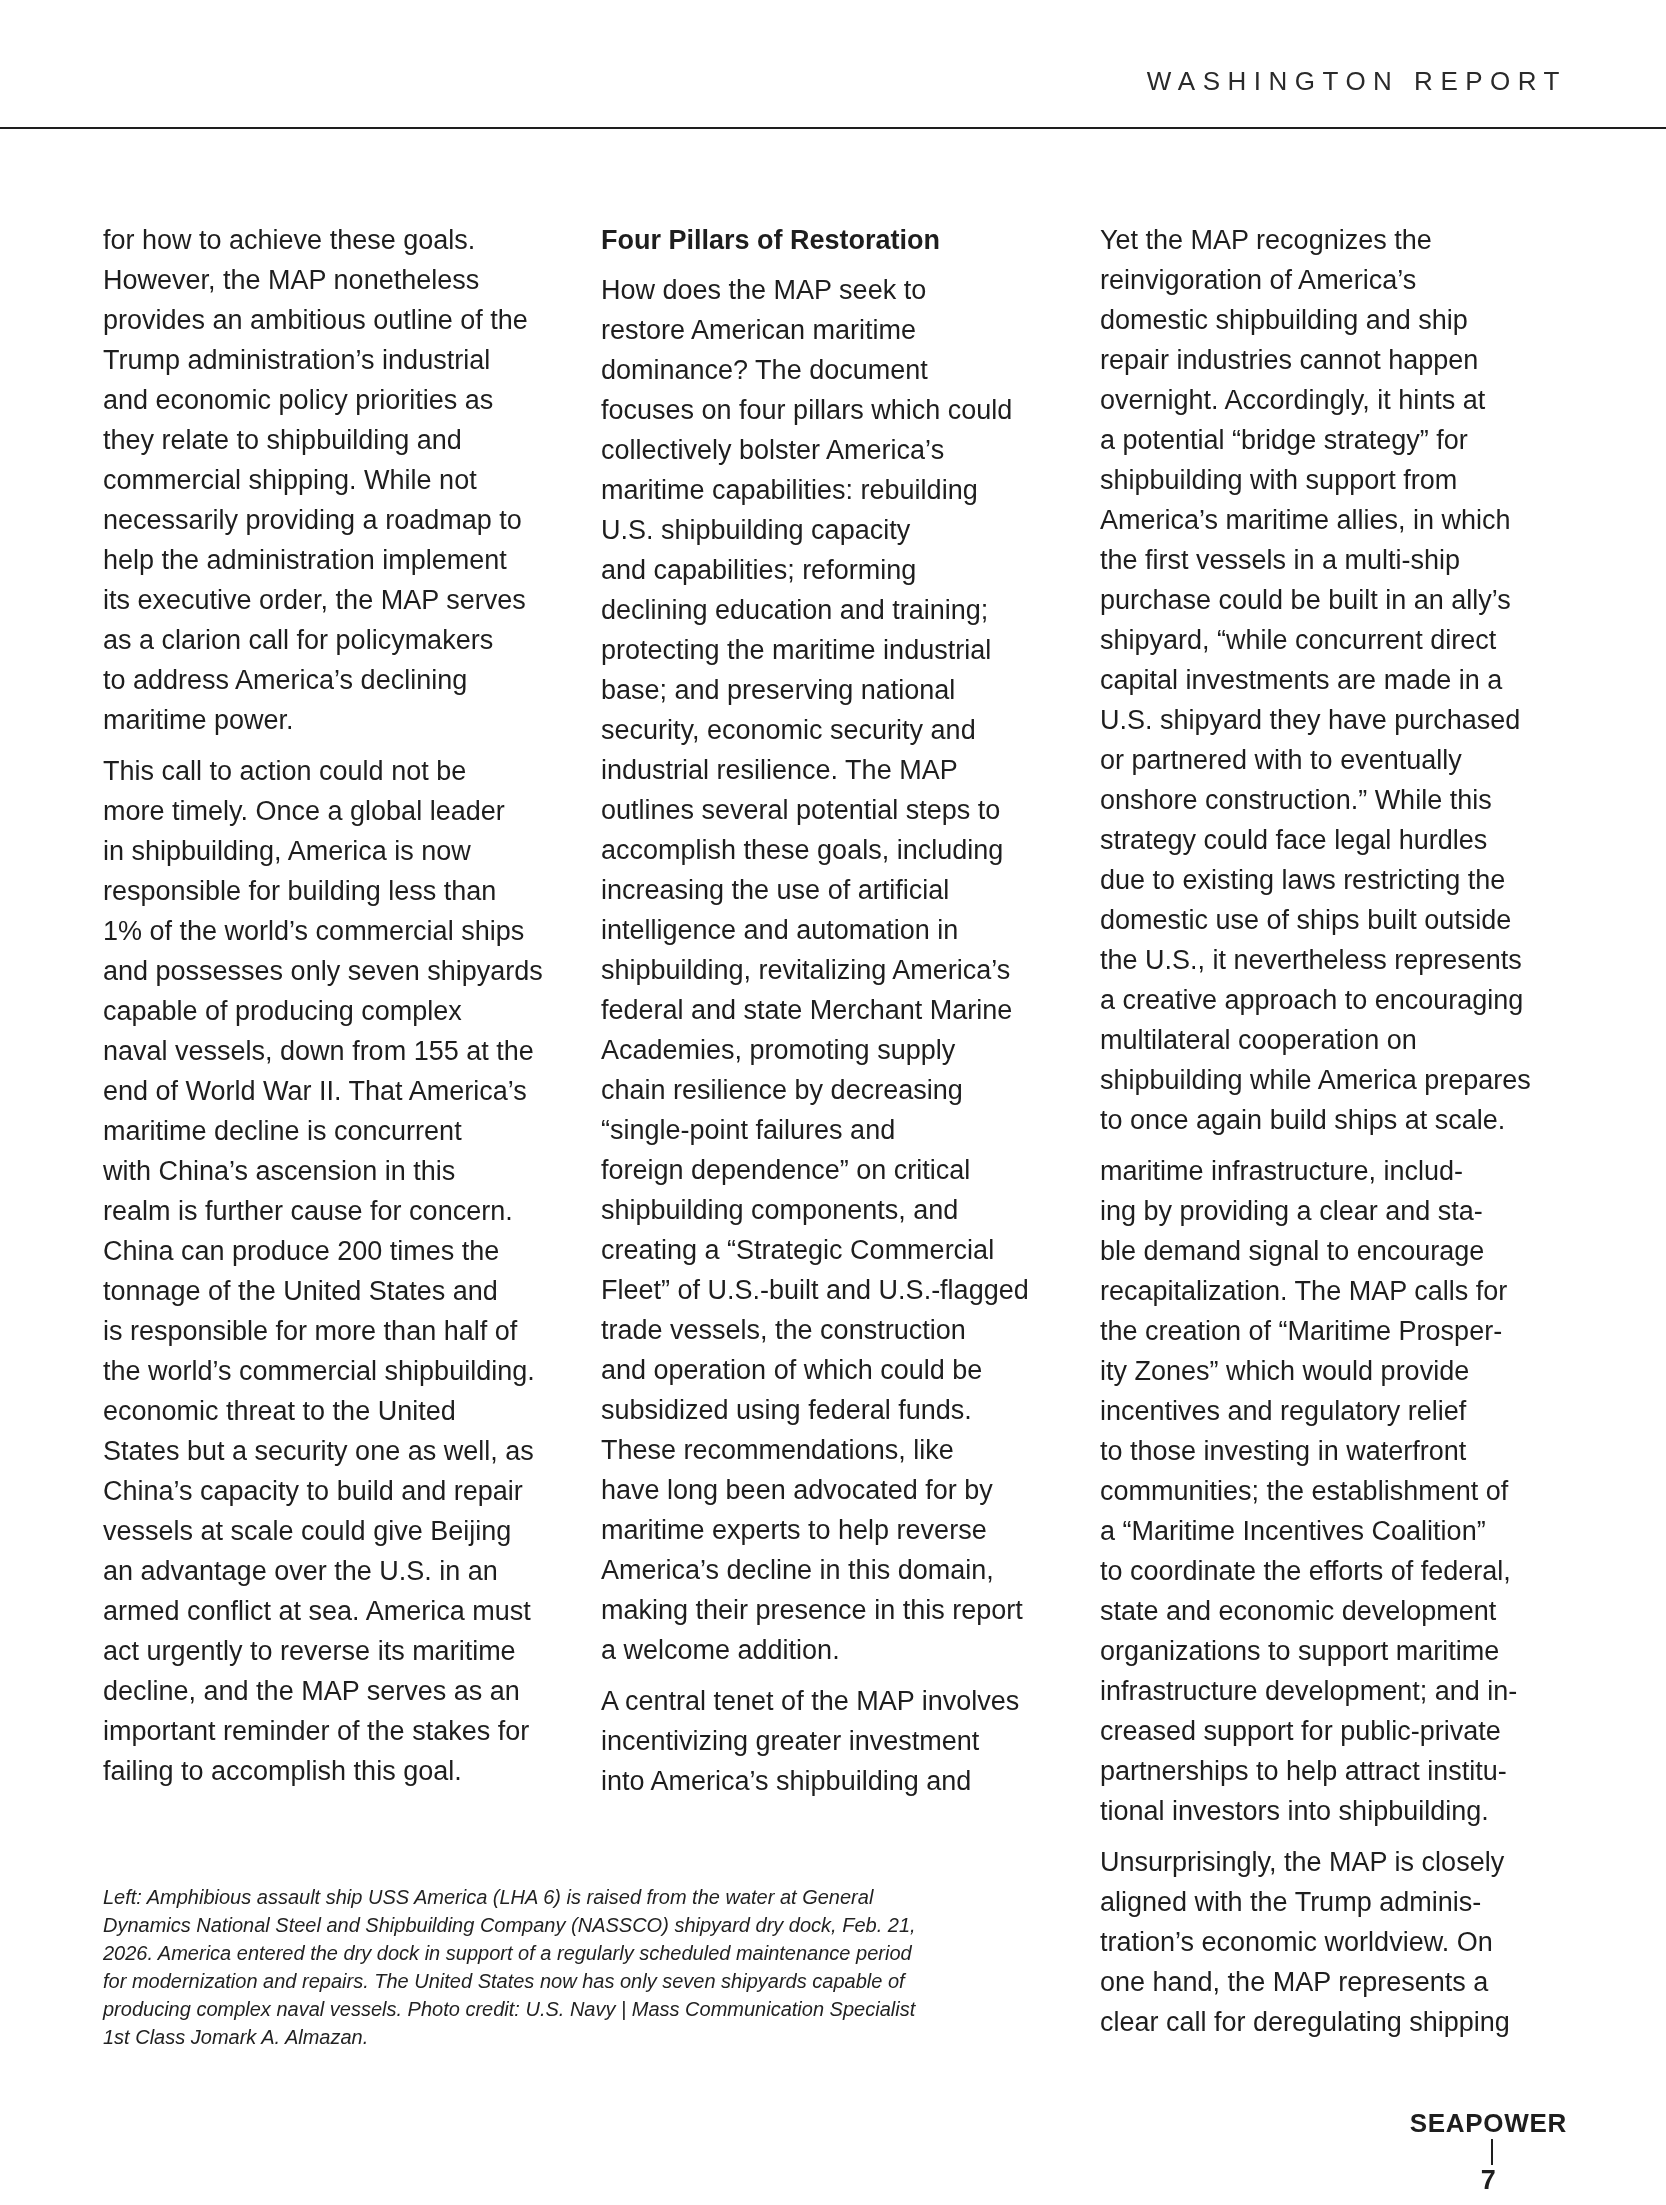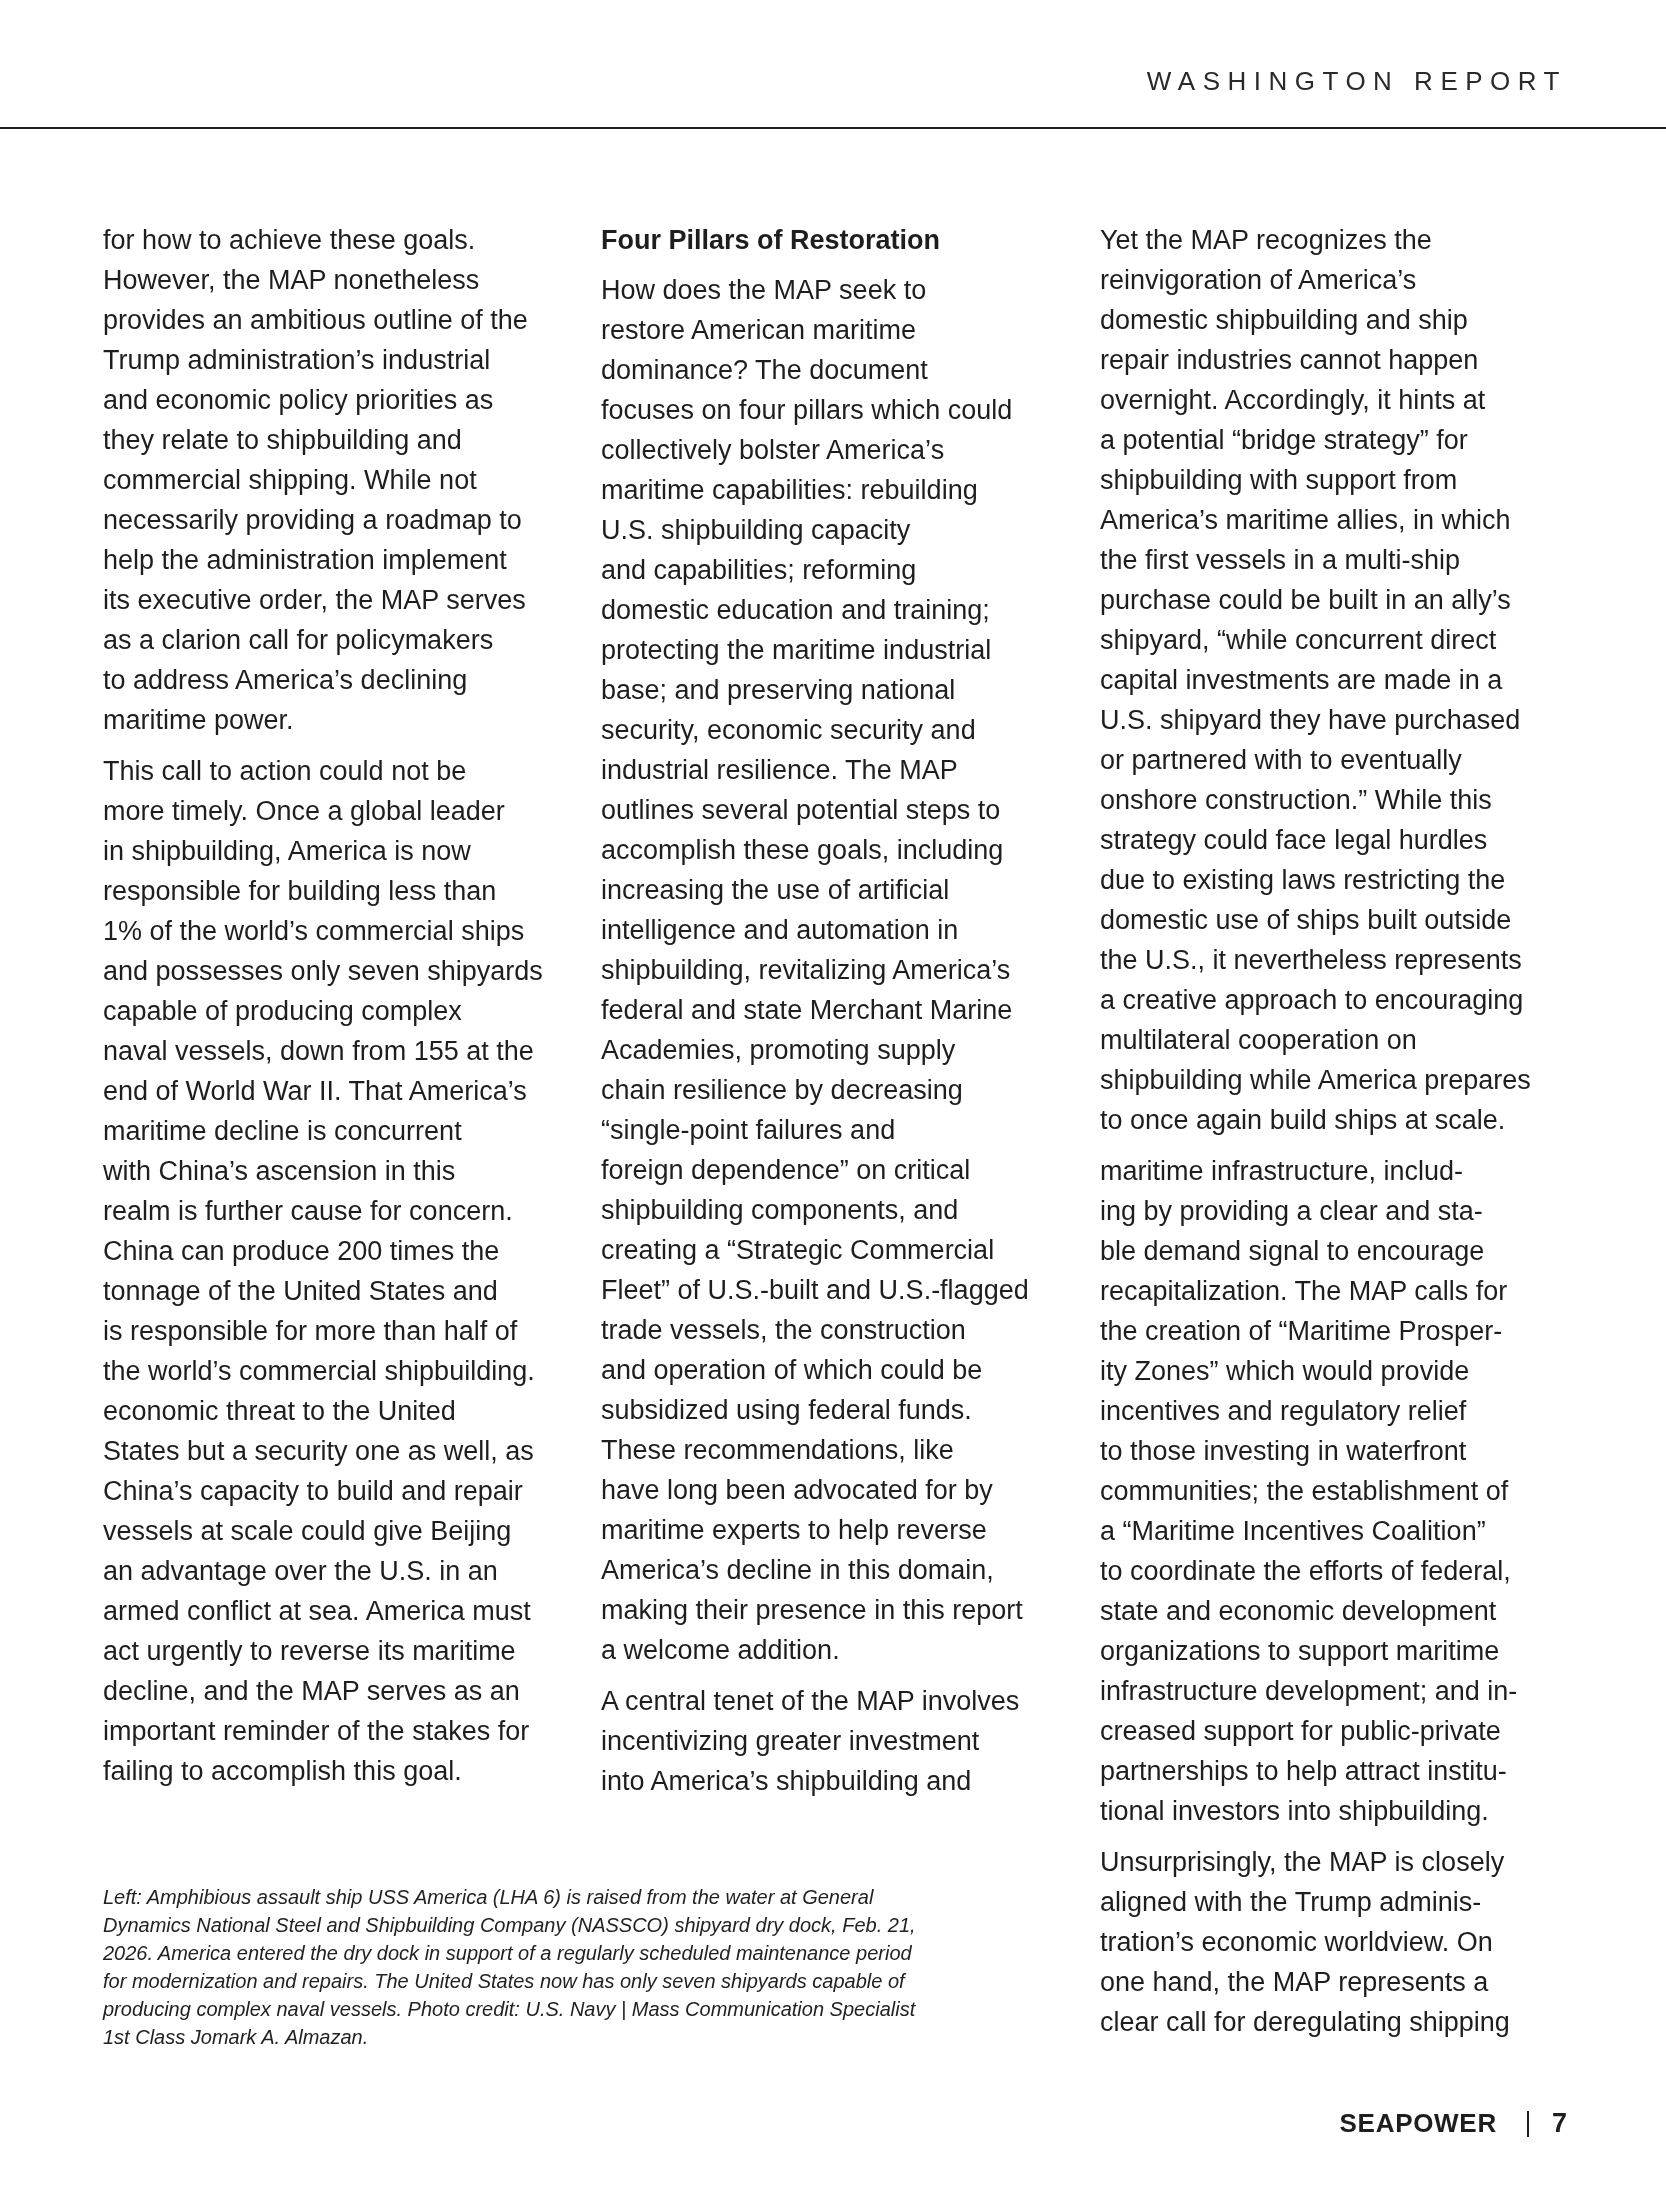--- a/index.html
+++ b/index.html
@@ -29,21 +29,21 @@
   .subhead {
     font-weight: bold; font-size: 27px; line-height: 40px;
     margin: 0 0 9.6px 0; white-space: nowrap;
   }
   .caption {
     position: absolute; left: 103px; top: 1883px; width: 971px;
     font-size: 20px; line-height: 28px; color: #222; font-style: italic;
   }
   .folio {
     position: absolute; top: 2108px; right: 99px;
-    display: flex; align-items: center; white-space: nowrap;
+    display: flex; align-items: center; white-space: nowrap; flex-direction: column;
   }
   .folio-brand {
     font-size: 26px; font-weight: bold; letter-spacing: 0.7px; color: #1e1e1e;
   }
   .folio-sep {
     width: 2.1px; height: 26px; background: #1e1e1e; margin: 0 23px 0 30px;
   }
   .folio-page { font-size: 27px; font-weight: bold; color: #1e1e1e; }
 </style>
 </head>
@@ -102,21 +102,21 @@
   <h2 class="subhead">Four Pillars of Restoration</h2>
   <p class="para">
     <span class="line">How does the MAP seek to</span>
     <span class="line">restore American maritime</span>
     <span class="line">dominance? The document</span>
     <span class="line">focuses on four pillars which could</span>
     <span class="line">collectively bolster America’s</span>
     <span class="line">maritime capabilities: rebuilding</span>
     <span class="line">U.S. shipbuilding capacity</span>
     <span class="line">and capabilities; reforming</span>
-    <span class="line">domestic education and training;</span>
+    <span class="line">declining education and training;</span>
     <span class="line">protecting the maritime industrial</span>
     <span class="line">base; and preserving national</span>
     <span class="line">security, economic security and</span>
     <span class="line">industrial resilience. The MAP</span>
     <span class="line">outlines several potential steps to</span>
     <span class="line">accomplish these goals, including</span>
     <span class="line">increasing the use of artificial</span>
     <span class="line">intelligence and automation in</span>
     <span class="line">shipbuilding, revitalizing America’s</span>
     <span class="line">federal and state Merchant Marine</span>

